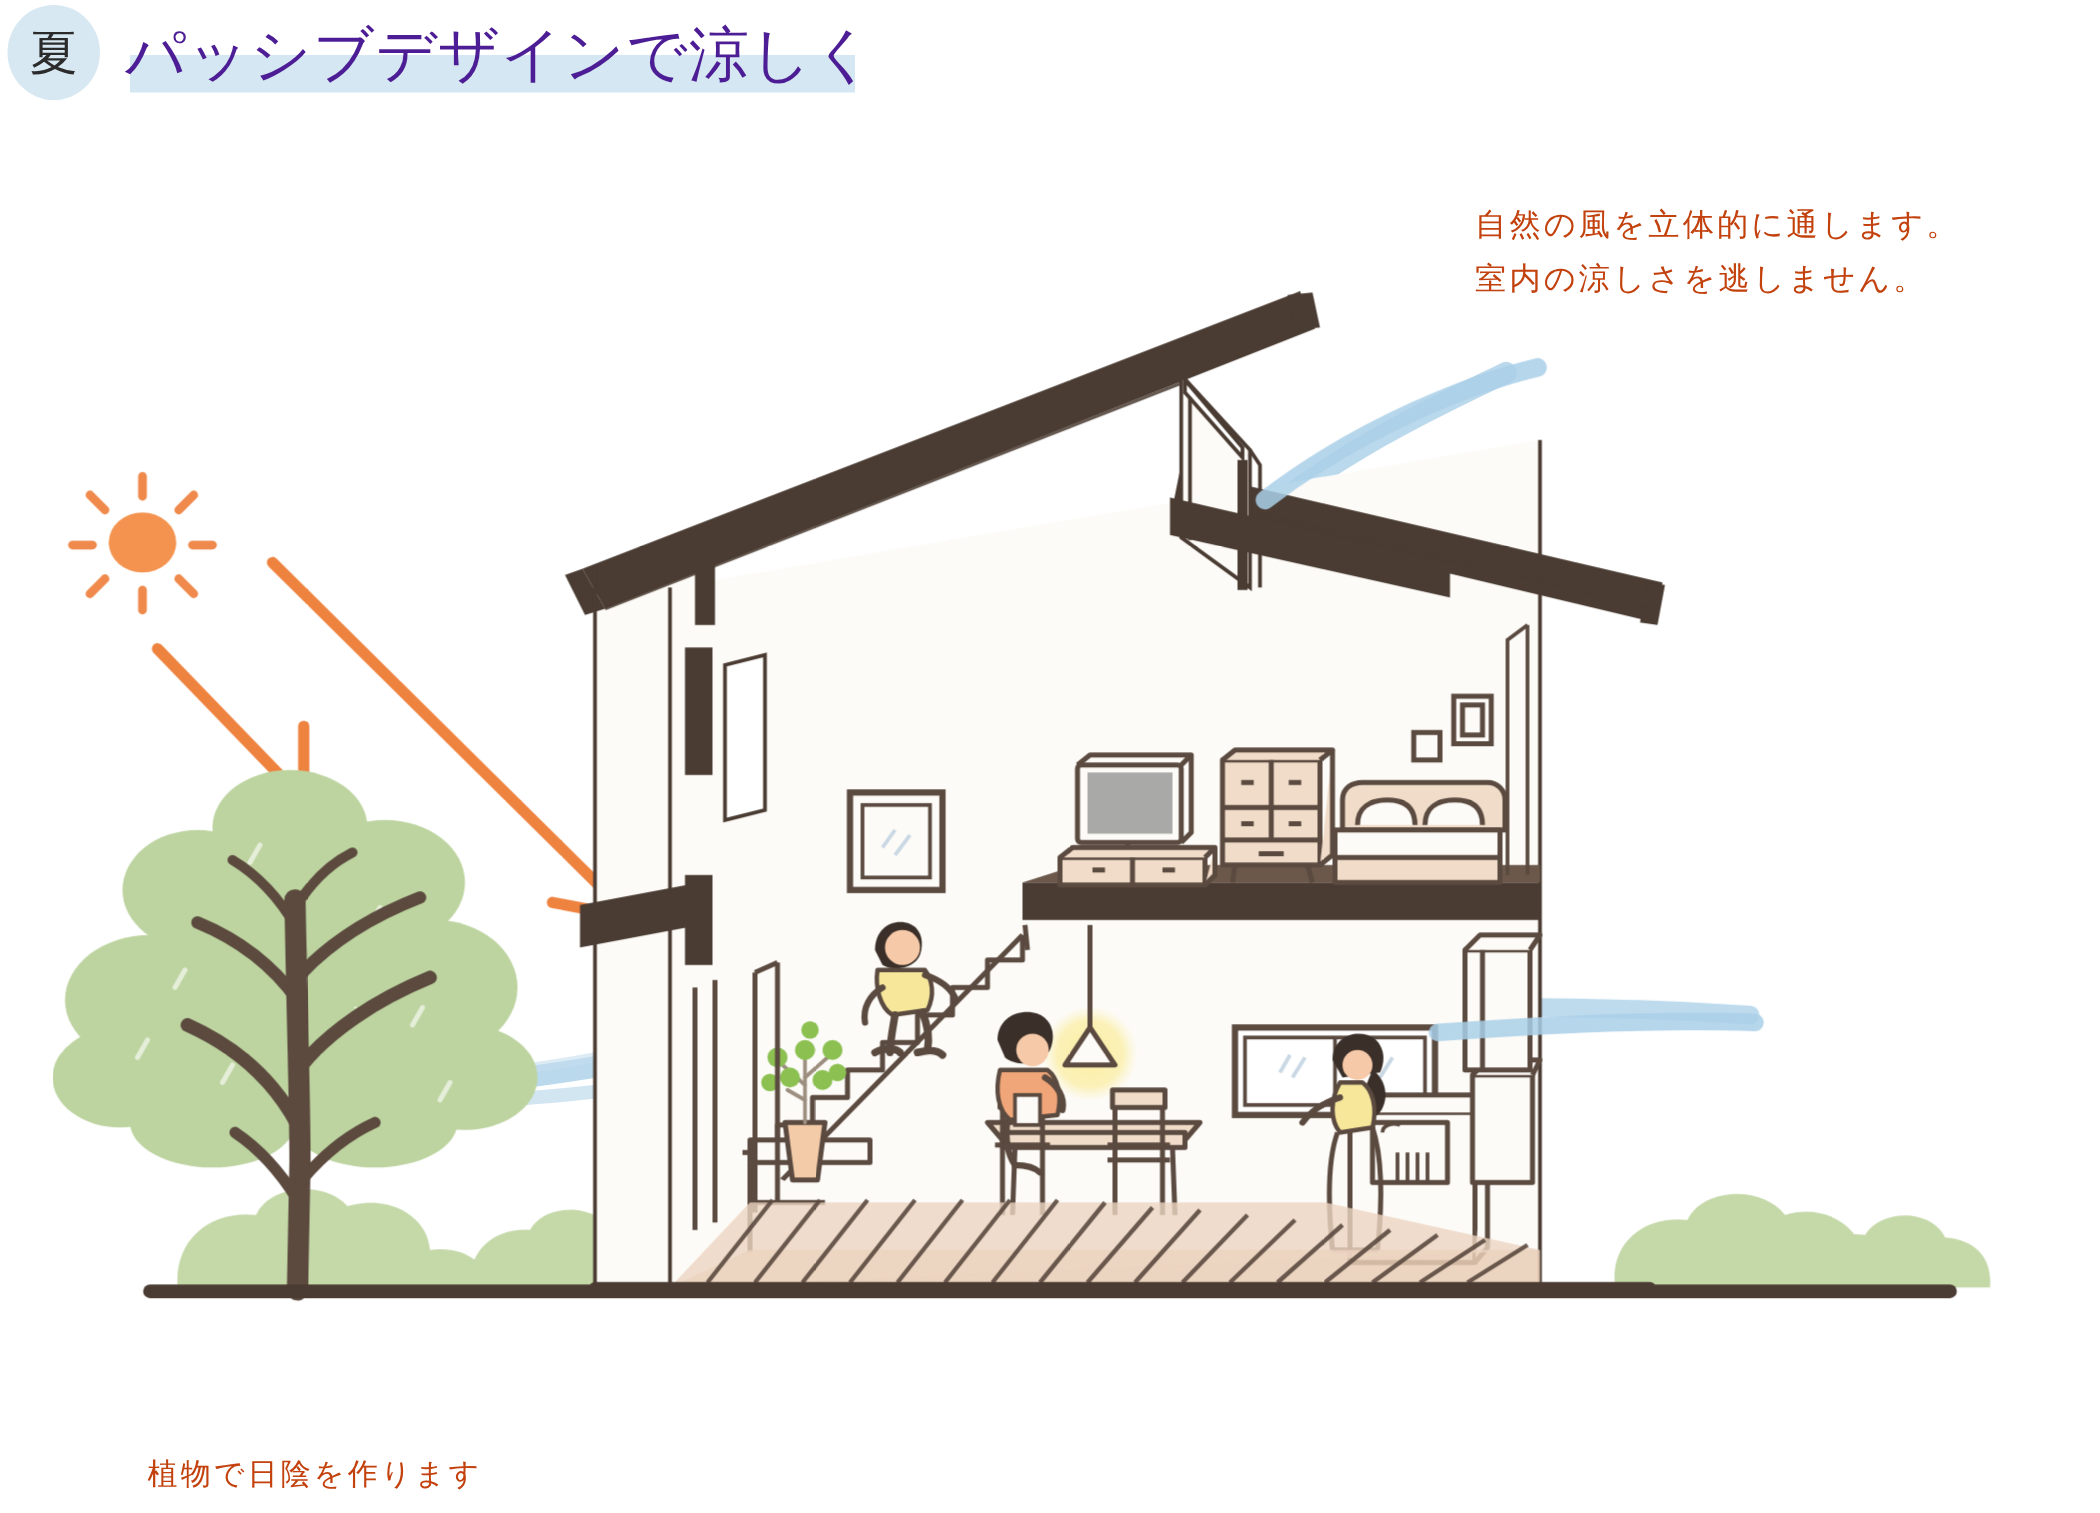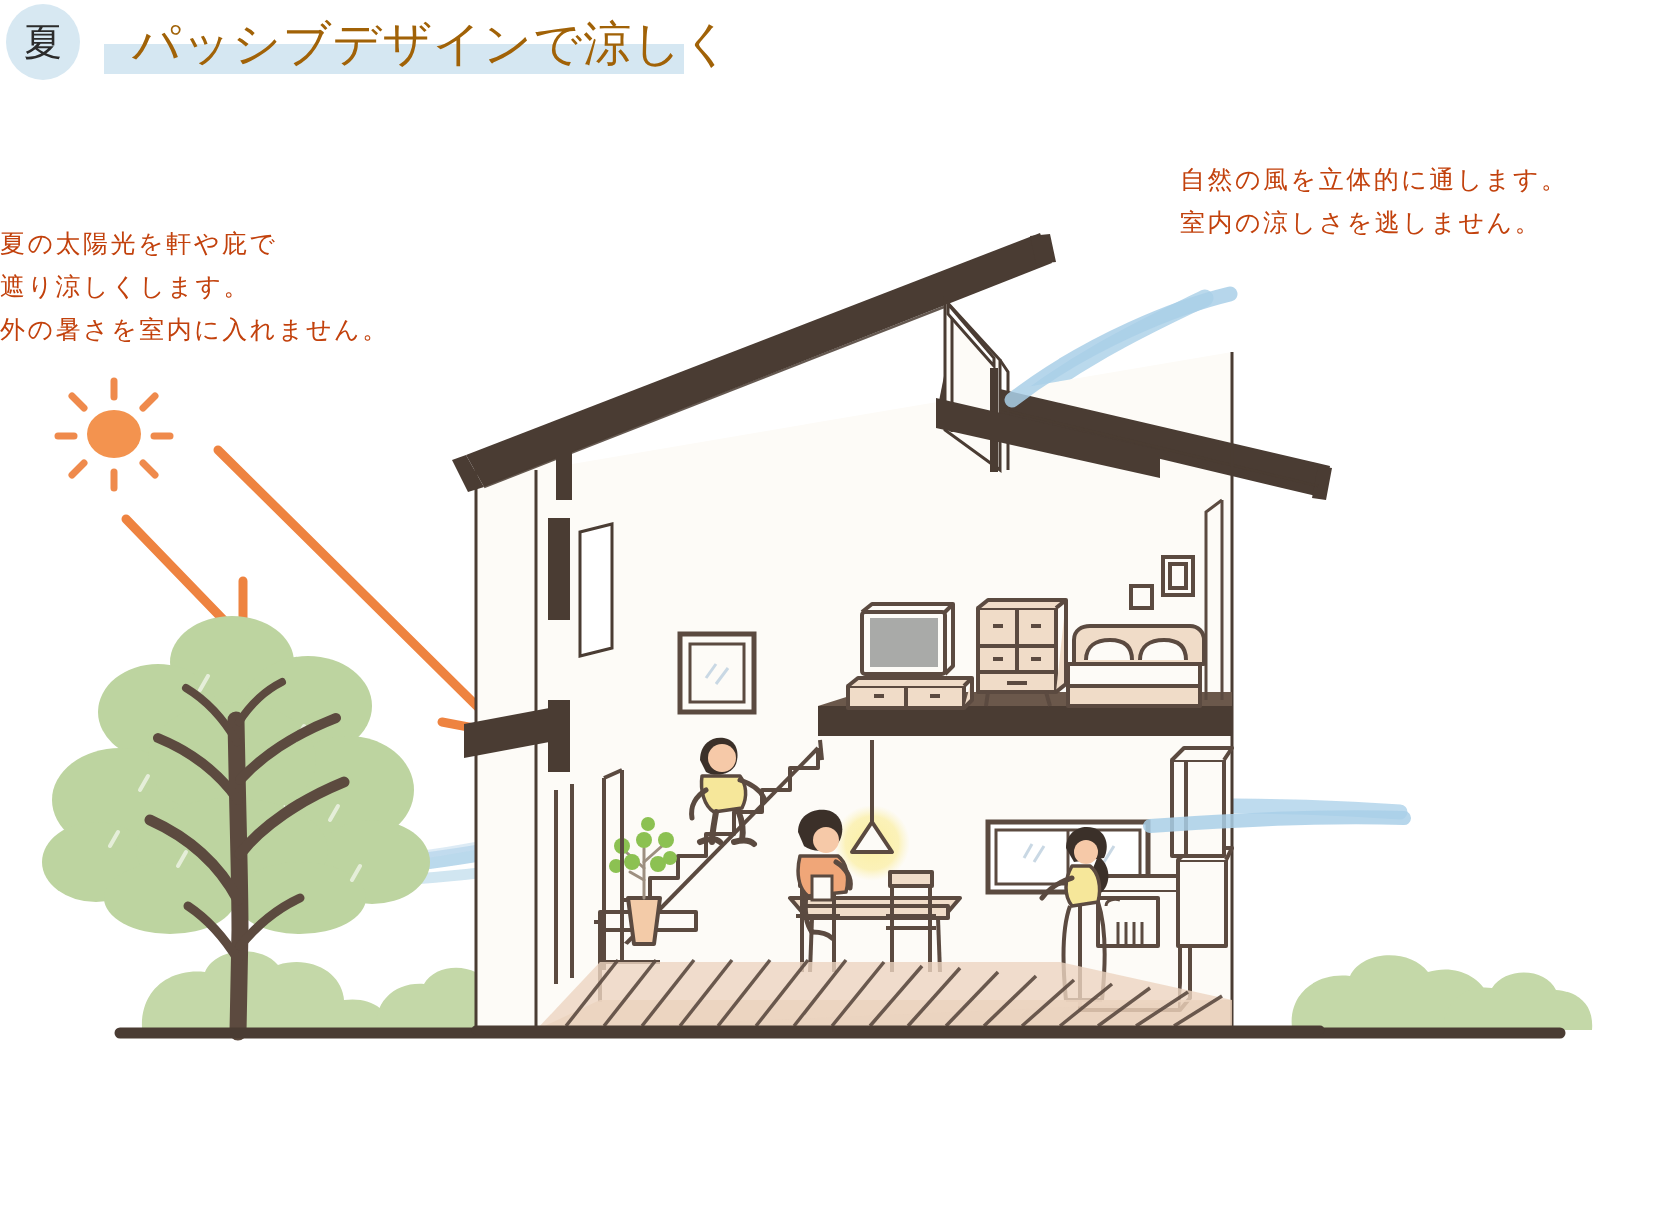--- a/index.html
+++ b/index.html
@@ -21,24 +21,23 @@
   .season-badge span{
     font-size:38px;color:#2b2b2b;line-height:1;font-weight:400;
     font-family:"DejaVu Sans","Liberation Sans",sans-serif;
   }
   .title-wrap{position:absolute;left:100px;top:8px;height:72px;display:flex;align-items:center;}
   .title-hl{
     position:absolute;left:104px;top:44px;width:580px;height:30px;
     background:#d5e7f2;
   }
   .title-text{
-    position:relative;z-index:2;font-size:48px;letter-spacing:1px;color:#a16207;
+    position:relative;z-index:2;font-size:48px;letter-spacing:1px;color:#4c1d95;
     font-family:"DejaVu Sans","Liberation Sans",sans-serif;font-weight:400;
     white-space:nowrap;
-    margin-left:32px;
   }
 
   
   .note{
     position:absolute;color:#c2410c;font-size:25px;line-height:43px;
     letter-spacing:2.5px;white-space:pre-line;
     font-family:"DejaVu Sans","Liberation Sans",sans-serif;
   }
   .note-left{left:0px;top:222px;}
   .note-right{left:1180px;top:158px;}
@@ -56,25 +55,23 @@
   <div class="header">
     <div class="season-badge">
       <span>夏</span>
     </div>
     <div class="title-hl"></div>
     <div class="title-wrap">
       <div class="title-text">パッシブデザインで涼しく</div>
     </div>
   </div>
 
-  <div class="note note-left">夏の太陽光を軒や庇で
-遮り涼しくします。
-外の暑さを室内に入れません。</div>
   <div class="note note-right">自然の風を立体的に通します。
 室内の涼しさを逃しません。</div>
+  <div class="note note-bottom">植物で日陰を作ります</div>
 
   <div class="illo">
   <svg viewBox="0 0 1680 1210" xmlns="http://www.w3.org/2000/svg">
     <defs>
       <radialGradient id="lampGlow" cx="50%" cy="50%" r="50%">
         <stop offset="0%" stop-color="#fbefa0" stop-opacity="1"></stop>
         <stop offset="70%" stop-color="#fbf0ae" stop-opacity=".85"></stop>
         <stop offset="100%" stop-color="#fbf3c4" stop-opacity="0"></stop>
       </radialGradient>
       <clipPath id="houseClip">

